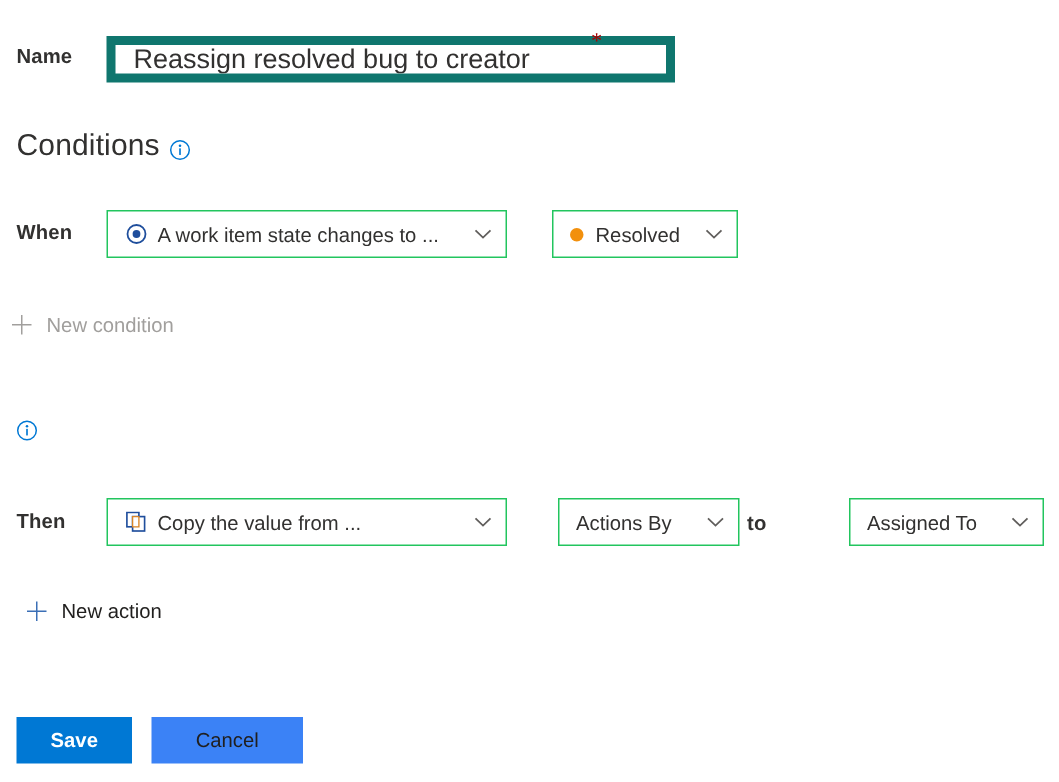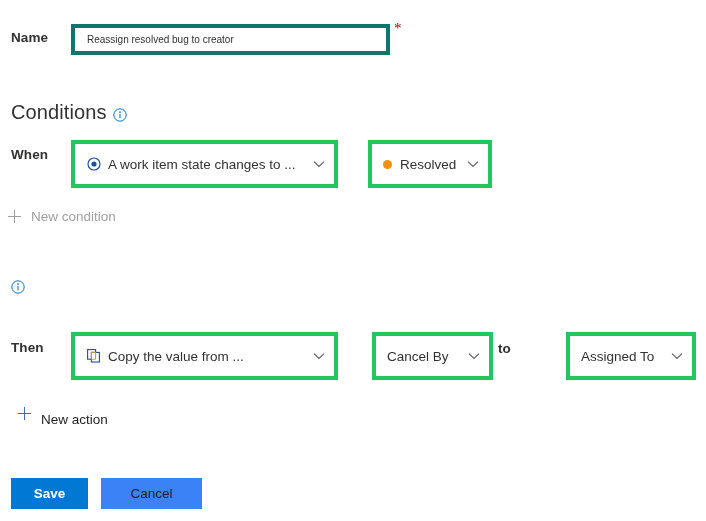--- a/index.html
+++ b/index.html
@@ -37,27 +37,27 @@
   }
 
   
   .name-row { left: 0; top: 8px; width: 706px; height: 46px; }
   .name-label { position: absolute; left: 11px; top: 22px; }
 
   .text-input {
     position: absolute;
     left: 71px;
     top: 16px;
-    width: 319px;
+    width: 379px;
     height: 31px;
     box-sizing: border-box;
-    border: 4px solid #0f766e;
+    border: 6px solid #0f766e;
     background: #ffffff;
     font-family: "Liberation Sans", sans-serif;
-    font-size: 10px;
+    font-size: 18px;
     color: #323130;
     padding: 0 0 0 12px;
     outline: none;
   }
 
   .required-star {
     position: absolute;
     left: 394px;
     top: 13px;
     color: #a80000;
@@ -70,41 +70,41 @@
   .section-heading {
     position: absolute;
     display: flex;
     align-items: center;
     gap: 6px;
     font-size: 20px;
     font-weight: normal;
     color: #323130;
     letter-spacing: 0.1px;
   }
-  .heading-conditions { left: 11px; top: 101px; align-items: center; }
+  .heading-conditions { left: 11px; top: 86px; align-items: center; }
   .heading-actions    { left: 11px; top: 278px; }
 
   .info-icon {
     display: inline-flex;
     width: 14px;
     height: 14px;
     align-items: center;
     justify-content: center;
     position: relative;
     top: 2px;
   }
   .info-icon svg { display: block; }
 
   
   .dropdown {
     position: absolute;
     box-sizing: border-box;
-    border: 4px solid #22c55e;
+    border: 1px solid #22c55e;
     background: #ffffff;
-    height: 48px;
+    height: 32px;
     display: flex;
     align-items: center;
     padding: 0 8px 0 11px;
     cursor: pointer;
     user-select: none;
   }
 
   .dd-icon {
     flex: 0 0 auto;
     width: 15px;
@@ -178,21 +178,21 @@
     content: "";
     position: absolute;
     background: currentColor;
   }
   .add-link .plus::before { left: 0; top: 6px; width: 13px; height: 1.4px; }
   .add-link .plus::after  { top: 0; left: 6px; height: 13px; width: 1.4px; }
 
   .add-link.disabled { color: #a19f9d; cursor: default; }
   .add-link.enabled  { color: #1f3b73; }
   .add-link.enabled .plus { color: #3b6fb6; }
-  .add-link.enabled .add-text { color: #201f1e; margin-top: 12px; }
+  .add-link.enabled .add-text { color: #201f1e; }
 
   .new-condition { left: 8px; top: 209px; }
   .new-action    { left: 18px; top: 400px; }
 
   
   .btn {
     position: absolute;
     box-sizing: border-box;
     height: 31px;
     border: none;
@@ -295,21 +295,21 @@
     </span>
     <span class="dd-text">Copy the value from ...</span>
     <span class="chevron">
       <svg width="12" height="8" viewBox="0 0 12 8">
         <path d="M1 1.6 L6 6.4 L11 1.6" fill="none" stroke="#605e5c" stroke-width="1.2"></path>
       </svg>
     </span>
   </div>
 
   <div class="dropdown dd-then-from">
-    <span class="dd-text">Cancel By</span>
+    <span class="dd-text">Actions By</span>
     <span class="chevron">
       <svg width="12" height="8" viewBox="0 0 12 8">
         <path d="M1 1.6 L6 6.4 L11 1.6" fill="none" stroke="#605e5c" stroke-width="1.2"></path>
       </svg>
     </span>
   </div>
 
   <span class="side-label to-label">to</span>
 
   <div class="dropdown dd-then-to">

